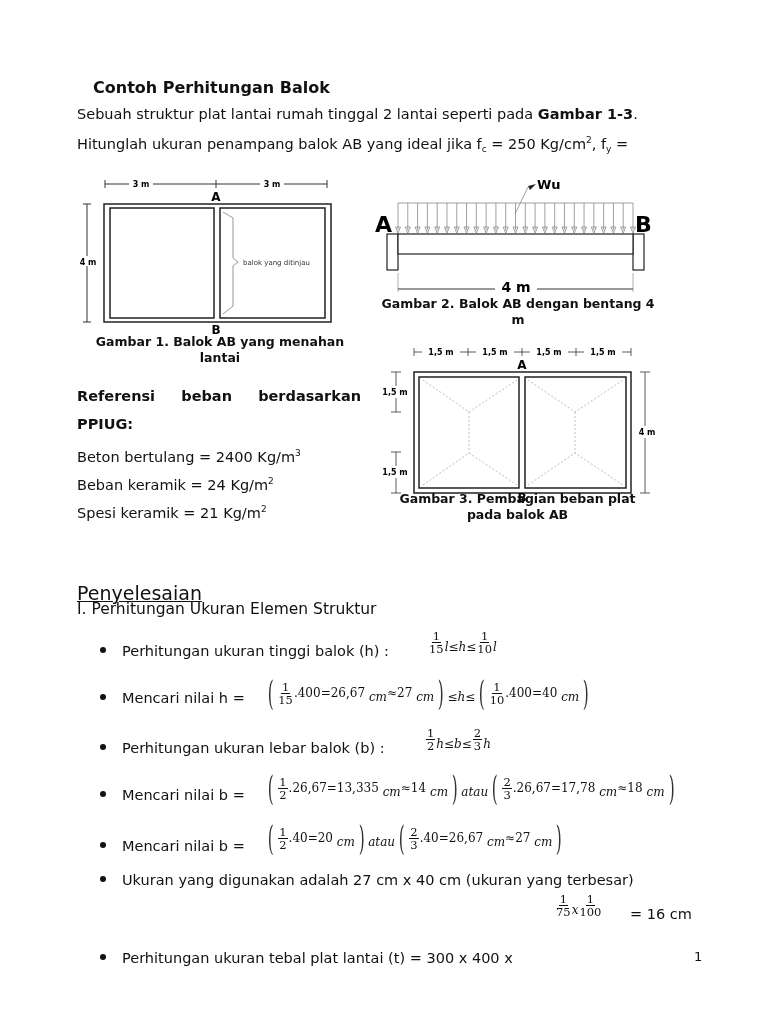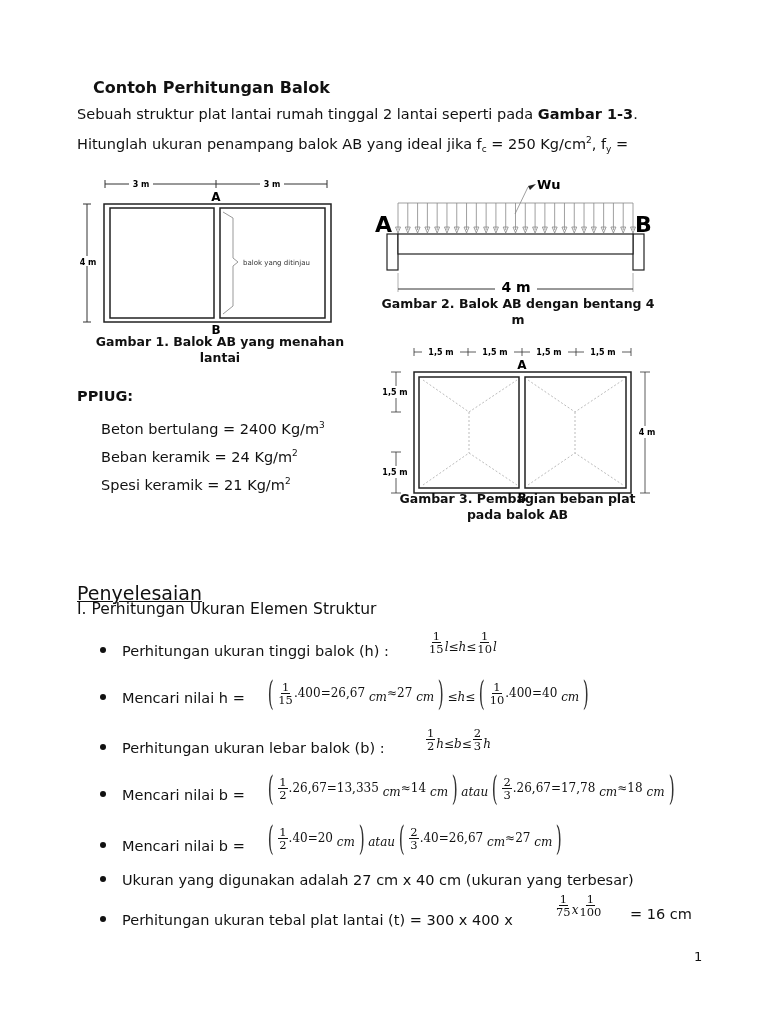--- a/index.html
+++ b/index.html
@@ -6,21 +6,21 @@
   body{width:768px;height:1024px;position:relative;overflow:hidden;font-family:"DejaVu Sans",sans-serif;color:#111;}
   .abs{position:absolute;}
   .title{left:77px;top:78px;font-size:16px;font-weight:bold;margin-left:16px;}
   .para{left:77px;top:99px;width:626px;font-size:14.5px;line-height:30px;text-align:justify;}
   .para b{font-weight:bold;}
   sup{font-size:9px;vertical-align:6px;line-height:0;}
   sub{font-size:9px;vertical-align:-3px;line-height:0;}
   .cap{font-size:12.5px;font-weight:bold;text-align:center;line-height:16px;}
   .ref{left:77px;top:382px;width:284px;font-size:14.5px;}
   .ref .h{font-weight:bold;line-height:28px;text-align:justify;text-align-last:left;}
-  .ref .l{line-height:26px;margin-top:2px;margin-left:24px;}
+  .ref .l{line-height:26px;margin-top:2px;}
   .sec1{left:77px;top:582px;font-size:19px;text-decoration:underline;}
   .sec2{left:77px;top:600px;font-size:15.5px;}
   .bul{left:100px;font-size:14.5px;}
   .dot{display:inline-block;width:6px;height:6px;border-radius:50%;background:#111;margin-right:16px;vertical-align:3px;}
   .math{font-family:"DejaVu Serif",serif;font-size:12px;position:absolute;white-space:nowrap;display:flex;align-items:center;}
   .math i{font-style:italic;margin-top:8px;}
   .frac{display:inline-flex;flex-direction:column;align-items:center;font-size:11.5px;line-height:12px;margin:0 1px;font-style:normal;}
   .frac .n{border-bottom:1px solid #111;padding:0 1px;}
   .paren{font-size:34px;font-weight:100;line-height:30px;color:#333;transform:scaleX(0.45);display:inline-block;}
   .pagenum{left:694px;top:949px;font-size:13px;}
@@ -184,20 +184,21 @@
   </g>
   <text x="147" y="160" font-size="12" font-weight="bold" text-anchor="middle">B</text>
 </svg>
 <div class="abs cap" style="left:380px;top:491px;width:275px;">
   <div>Gambar 3. Pembagian beban plat</div>
   <div>pada balok AB</div>
 </div>
 
 <div class="abs ref">
   <div class="h">
+    <div style="text-align-last:justify;">Referensi beban berdasarkan</div>
     <div>PPIUG:</div>
   </div>
   <div class="l" style="margin-top:6px;"><span>Beton bertulang = 2400 Kg/m</span><sup>3</sup></div>
   <div class="l"><span>Beban keramik = 24 Kg/m</span><sup>2</sup></div>
   <div class="l"><span>Spesi keramik = 21 Kg/m</span><sup>2</sup></div>
 </div>
 
 <div class="abs sec1">Penyelesaian</div>
 <div class="abs sec2">I. Perhitungan Ukuran Elemen Struktur</div>
 
@@ -281,21 +282,21 @@
   <span class="frac">
       <span class="n">2</span>
       <span>3</span>
     </span>
   <span>.40=26,67 </span>&nbsp;<i>cm</i><span> ≈27 </span>&nbsp;<i>cm</i>
   <span class="paren">)</span>
 </div>
 
 <div class="abs bul" style="top:872px;"><span class="dot"></span><span>Ukuran yang digunakan adalah 27 cm x 40 cm (ukuran yang terbesar)</span></div>
 
-<div class="abs bul" style="top:912px;"><span class="dot"></span><span>Perhitungan ukuran tebal plat lantai (t) = 300 x 400 x</span></div>
+<div class="abs bul" style="top:950px;"><span class="dot"></span><span>Perhitungan ukuran tebal plat lantai (t) = 300 x 400 x</span></div>
 <div class="math" style="left:555px;top:893px;">
   <span class="frac">
       <span class="n">1</span>
       <span>75</span>
     </span>
   <i>x</i>
   <span class="frac">
       <span class="n">1</span>
       <span>100</span>
     </span>

